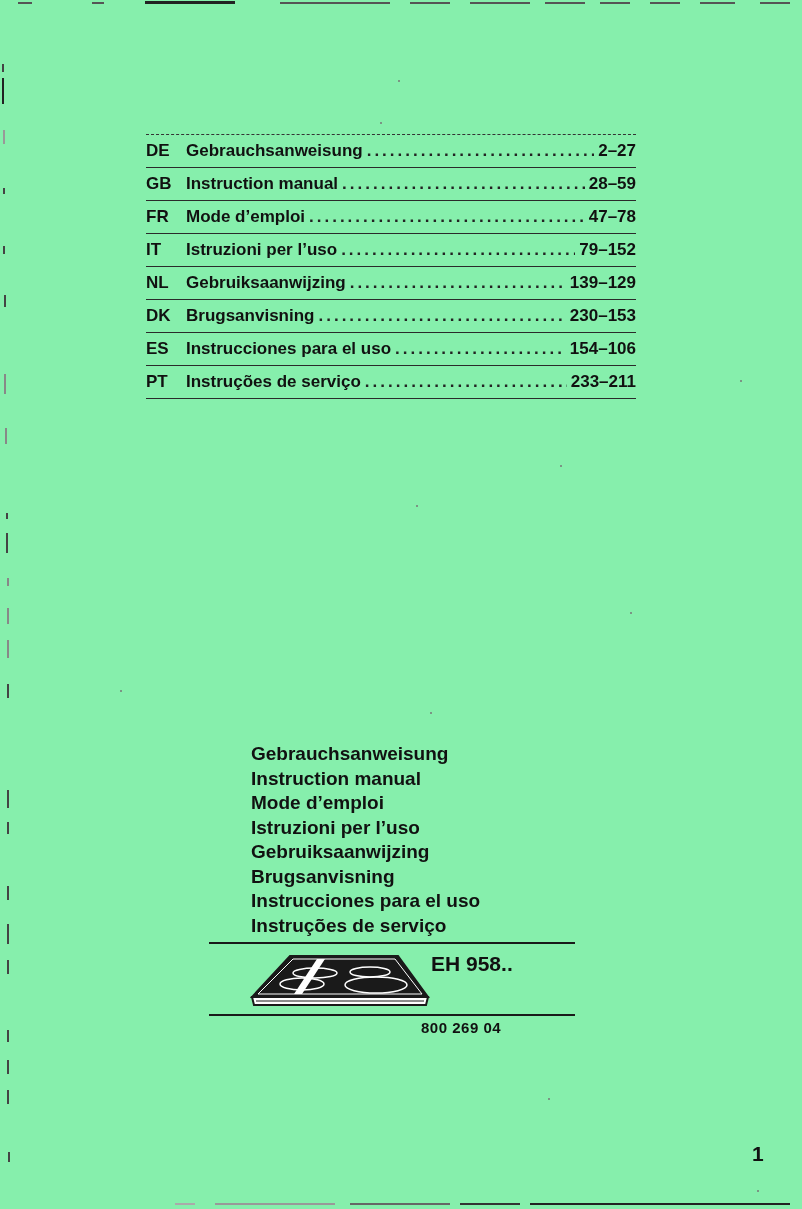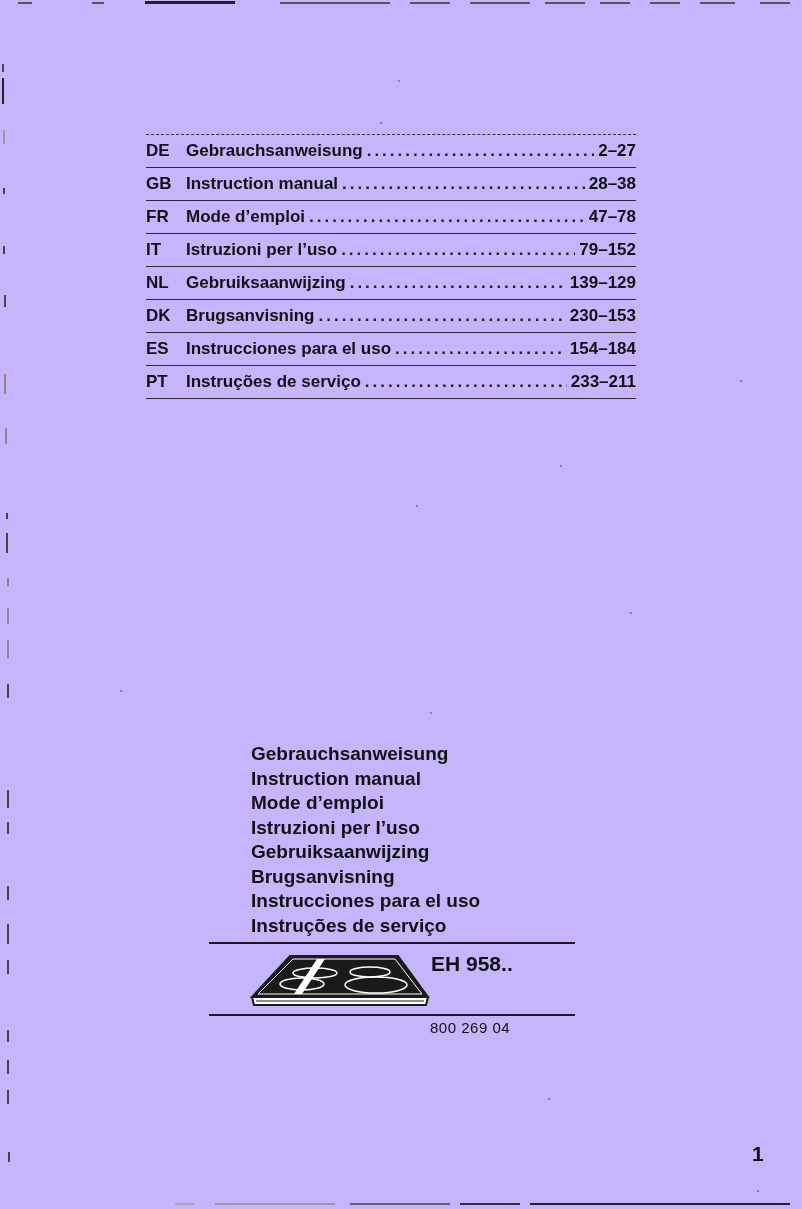--- a/index.html
+++ b/index.html
@@ -3,21 +3,21 @@
   <meta charset="utf-8">
   <style>
     * { box-sizing: border-box; margin: 0; padding: 0; }
     html, body {
       width: 802px; height: 1209px;
       background: #ffffff;
       overflow: hidden;
       font-family: "Liberation Sans", "DejaVu Sans", sans-serif;
       color: #111111;
     }
-    .page { position: relative; width: 802px; height: 1209px; background: #c4b5fd; }
+    .page { position: relative; width: 802px; height: 1209px; background: #86efac; }
 
     
     .edge-top { position: absolute; top: 2px; left: 0; width: 802px; height: 4px; }
     .edge-top .dash, .edge-bottom .dash { position: absolute; height: 2px; background: #555; }
     .edge-bottom { position: absolute; top: 1203px; left: 0; width: 802px; height: 4px; }
     .edge-left { position: absolute; left: 0; top: 0; width: 12px; height: 1209px; }
     .edge-left .tick { position: absolute; width: 1.5px; background: #444; }
     .speck { position: absolute; width: 2px; height: 2px; background: #777; border-radius: 1px; }
 
     
@@ -58,22 +58,22 @@
     .rule-lower {
       position: absolute; left: 209px; top: 1014px; width: 366px;
       border-top: 2px solid #1a1a1a;
     }
     .hob-illustration { position: absolute; left: 250px; top: 953px; width: 180px; height: 54px; }
     .model {
       position: absolute; left: 431px; top: 952px;
       font-weight: bold; font-size: 21px;
     }
     .part-number {
-      position: absolute; left: 430px; top: 1019px;
-      font-weight: normal; font-size: 15px; letter-spacing: 0.5px;
+      position: absolute; left: 421px; top: 1019px;
+      font-weight: bold; font-size: 15px; letter-spacing: 0.5px;
     }
     .page-number {
       position: absolute; left: 752px; top: 1142px;
       font-weight: bold; font-size: 21px;
     }
   </style>
 </head>
 <body>
 
 <div class="page">
@@ -140,21 +140,21 @@
     <div class="toc-row">
       <span class="toc-code">DE</span>
       <span class="toc-title">Gebrauchsanweisung</span>
       <span class="toc-dots"></span>
       <span class="toc-pages">2–27</span>
     </div>
     <div class="toc-row">
       <span class="toc-code">GB</span>
       <span class="toc-title">Instruction manual</span>
       <span class="toc-dots"></span>
-      <span class="toc-pages">28–38</span>
+      <span class="toc-pages">28–59</span>
     </div>
     <div class="toc-row">
       <span class="toc-code">FR</span>
       <span class="toc-title">Mode d’emploi</span>
       <span class="toc-dots"></span>
       <span class="toc-pages">47–78</span>
     </div>
     <div class="toc-row">
       <span class="toc-code">IT</span>
       <span class="toc-title">Istruzioni per l’uso</span>
@@ -170,21 +170,21 @@
     <div class="toc-row">
       <span class="toc-code">DK</span>
       <span class="toc-title">Brugsanvisning</span>
       <span class="toc-dots"></span>
       <span class="toc-pages">230–153</span>
     </div>
     <div class="toc-row">
       <span class="toc-code">ES</span>
       <span class="toc-title">Instrucciones para el uso</span>
       <span class="toc-dots"></span>
-      <span class="toc-pages">154–184</span>
+      <span class="toc-pages">154–106</span>
     </div>
     <div class="toc-row">
       <span class="toc-code">PT</span>
       <span class="toc-title">Instruções de serviço</span>
       <span class="toc-dots"></span>
       <span class="toc-pages">233–211</span>
     </div>
   </div>
 
   <div class="titles">

